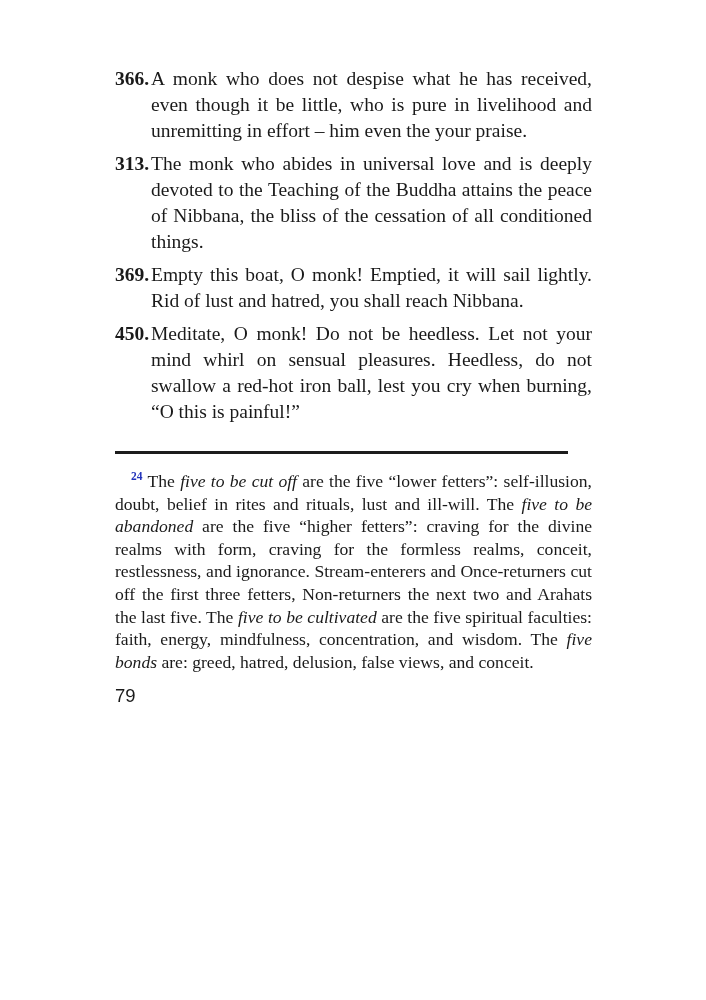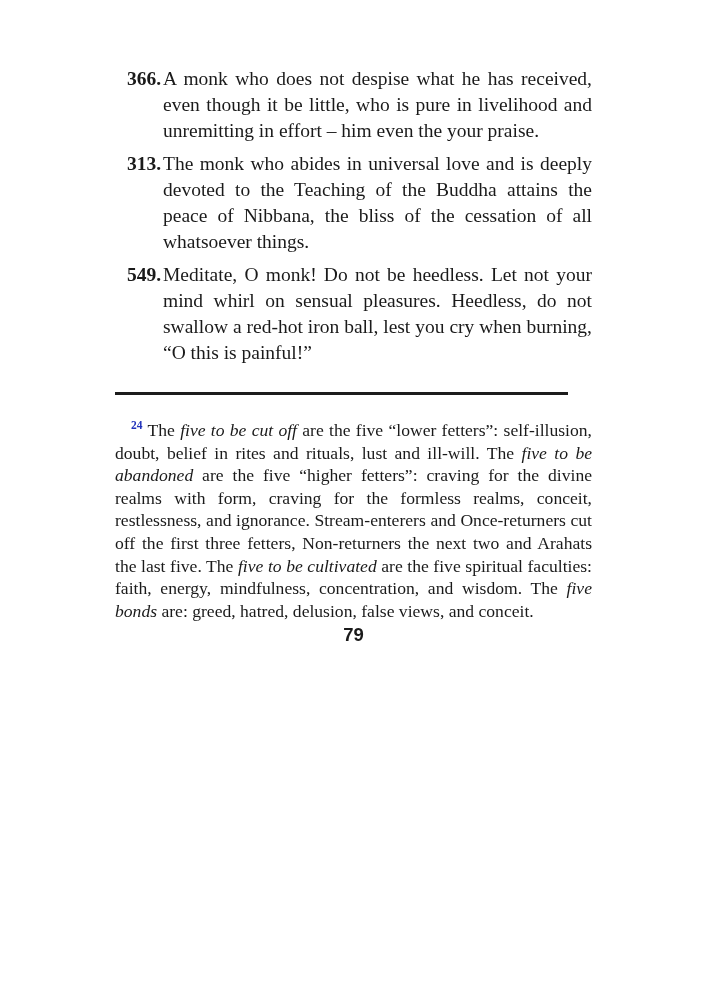--- a/index.html
+++ b/index.html
@@ -20,21 +20,21 @@
     position: absolute;
     left: 115px;
     top: 66px;
     width: 477px;
   }
   .verse {
     display: flex;
     align-items: flex-start;
     font-size: 19.5px;
     line-height: 26px;
-    margin: 0 0 7px 12px;
+    margin: 0 0 7px 0;
   }
   .verse-num {
     flex: none;
     width: 36px;
     font-weight: bold;
     white-space: nowrap;
   }
   .verse-text {
     flex: 1;
     text-align: justify;
@@ -48,67 +48,71 @@
     top: -1px;
     vertical-align: super;
   }
   .footnote-rule {
     width: 453px;
     height: 3px;
     background: #1c1c1c;
     margin-top: 26px;
   }
   .footnote-para {
-    margin: 24px 0 0 0;
+    margin: 16px 0 0 0;
     font-size: 17.6px;
     line-height: 22.6px;
     text-align: justify;
     text-indent: 16px;
   }
   sup.fn-marker {
     color: #2233bb;
     font-weight: bold;
     font-size: 11.5px;
     line-height: 0;
     vertical-align: super;
     margin-right: 5px;
   }
   .footnote-para .it {
     font-style: italic;
   }
   .page-number {
-    text-align: center;
-    font-weight: bold;
+    text-align: left;
+    font-weight: normal;
     font-size: 18.5px;
     line-height: 22px;
-    margin-top: 2px;
+    margin-top: 12px;
     font-family: "Liberation Sans", sans-serif;
   }
 </style>
 </head>
 <body>
 
 <div class="page">
   <div class="content">
 
     <div class="verse">
       <span class="verse-num">366.</span>
       <span class="verse-text"><span>A monk who does not despise what he has received, even though it be little, who is pure in livelihood and unremitting in effort – him even the your praise.</span><sup class="fn-ref"></sup></span>
     </div>
 
 
     <div class="verse">
       <span class="verse-num">313.</span>
-      <span class="verse-text"><span>The monk who abides in universal love and is deeply devoted to the Teaching of the Buddha attains the peace of Nibbana, the bliss of the cessation of all whatsoever things.</span><sup class="fn-ref"></sup></span>
+      <span class="verse-text"><span>The monk who abides in universal love and is deeply devoted to the Teaching of the Buddha attains the peace of Nibbana, the bliss of the cessation of all conditioned things.</span><sup class="fn-ref"></sup></span>
+    </div>
+
+    <div class="verse">
+      <span class="verse-num">369.</span>
+      <span class="verse-text"><span>Empty this boat, O monk! Emptied, it will sail lightly. Rid of lust and hatred, you shall reach Nibbana.</span><sup class="fn-ref"></sup></span>
     </div>
 
 
-
     <div class="verse">
-      <span class="verse-num">549.</span>
+      <span class="verse-num">450.</span>
       <span class="verse-text"><span>Meditate, O monk! Do not be heedless. Let not your mind whirl on sensual pleasures. Heedless, do not swallow a red-hot iron ball, lest you cry when burning, “O this is painful!”</span><sup class="fn-ref"></sup></span>
     </div>
 
     <div class="footnote-rule"></div>
 
     <p class="footnote-para"><sup class="fn-marker">24</sup><span>The </span><span class="it">five to be cut off</span><span> are the five “lower fetters”: self-illusion, doubt, belief in rites and rituals, lust and ill-will. The </span><span class="it">five to be abandoned</span><span> are the five “higher fetters”: craving for the divine realms with form, craving for the formless realms, conceit, restlessness, and ignorance. Stream-enterers and Once-returners cut off the first three fetters, Non-returners the next two and Arahats the last five. The </span><span class="it">five to be cultivated</span><span> are the five spiritual faculties: faith, energy, mindfulness, concentration, and wisdom. The </span><span class="it">five bonds</span><span> are: greed, hatred, delusion, false views, and conceit.</span></p>
 
     <div class="page-number">79</div>
 
   </div>

